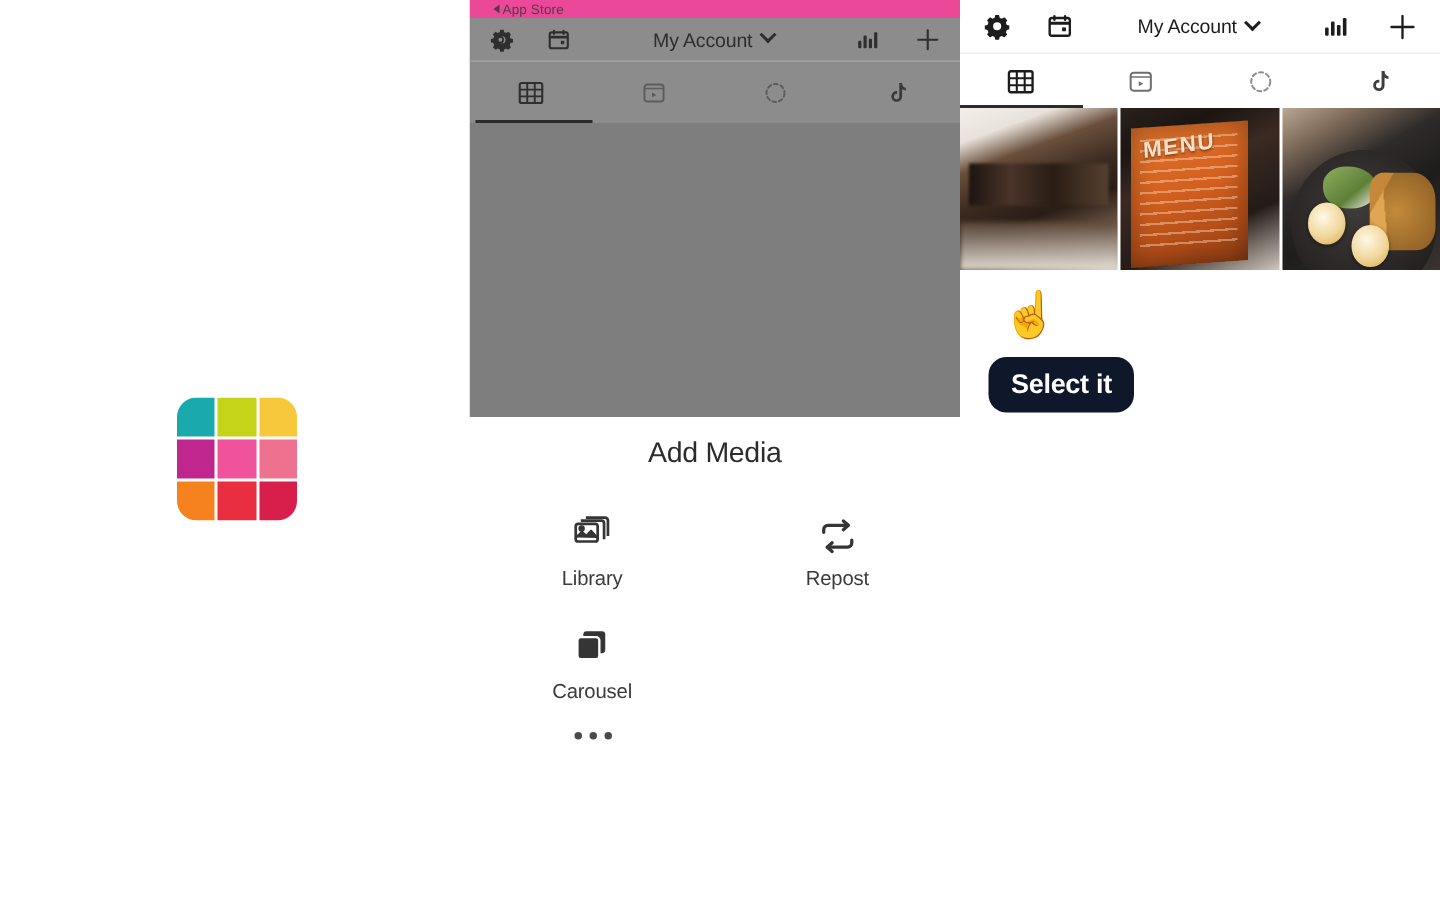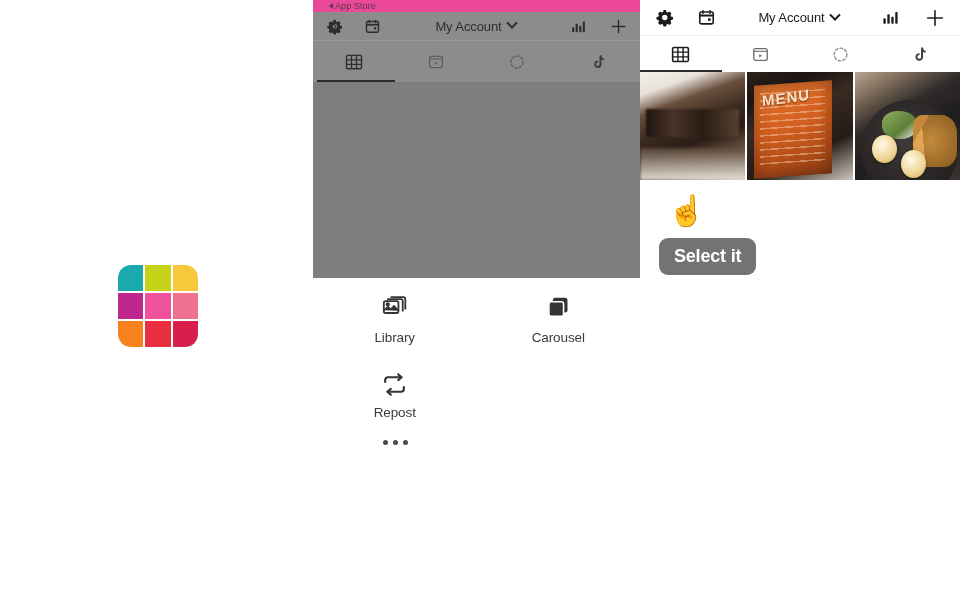--- a/index.html
+++ b/index.html
@@ -291,55 +291,56 @@
         <svg width="18" height="18" viewBox="0 0 24 24" fill="currentColor">
           <path d="M15.2 3h-2.5v12.1a2.35 2.35 0 11-1.9-2.3v-2.5a4.8 4.8 0 104.4 4.78V8.5c.9.75 2.05 1.2 3.3 1.25V7.3c-1.8-.1-3.2-1.6-3.3-4.3z"></path>
         </svg>
       </span>
       <span class="tab-underline" style="left:4px;width:78px;"></span>
     </div>
 
     <div class="mid-body"></div>
 
     <div class="mid-sheet">
+      <div class="sheet-title">Add Media</div>
       <div class="sheet-grid">
 
         <div class="sheet-item">
           <span class="ic">
             <svg width="27" height="27" viewBox="0 0 24 24" fill="none" stroke="#353535" stroke-width="1.6">
               <rect x="2.5" y="5.5" width="13" height="10.5" rx="1.5"></rect>
               <path d="M5.5 3.6h12.2a1.6 1.6 0 011.6 1.6v9.4"></path>
               <path d="M8.5 1.8h11.4a1.7 1.7 0 011.7 1.7v9.3"></path>
               <path d="M2.6 13.6l3.6-3.4 2.6 2.4 2.8-3 3.9 4.3" fill="#353535" stroke="#353535" stroke-width="1.3" stroke-linejoin="round"></path>
               <circle cx="6" cy="8.3" r="1.1" fill="#353535"></circle>
             </svg>
           </span>
           <span class="lbl">Library</span>
         </div>
 
         <div class="sheet-item">
           <span class="ic">
-            <svg width="27" height="27" viewBox="0 0 24 24" fill="none">
-              <rect x="7" y="2.5" width="13" height="13" rx="2" fill="#353535"></rect>
-              <rect x="3.5" y="6" width="13" height="13" rx="2" fill="#353535" stroke="#ffffff" stroke-width="1.4"></rect>
-            </svg>
-          </span>
-          <span class="lbl">Carousel</span>
-        </div>
-
-        <div class="sheet-item">
-          <span class="ic">
             <svg width="27" height="25" viewBox="0 0 26 22" fill="none" stroke="#353535" stroke-width="2.1" stroke-linecap="round" stroke-linejoin="round">
               <path d="M4 8.5V6.6A2.6 2.6 0 016.6 4h13"></path>
               <path d="M16.6 1.2L19.8 4l-3.2 2.8"></path>
               <path d="M22 13.5v1.9a2.6 2.6 0 01-2.6 2.6h-13"></path>
               <path d="M9.4 20.8L6.2 18l3.2-2.8"></path>
             </svg>
           </span>
           <span class="lbl">Repost</span>
+        </div>
+
+        <div class="sheet-item">
+          <span class="ic">
+            <svg width="27" height="27" viewBox="0 0 24 24" fill="none">
+              <rect x="7" y="2.5" width="13" height="13" rx="2" fill="#353535"></rect>
+              <rect x="3.5" y="6" width="13" height="13" rx="2" fill="#353535" stroke="#ffffff" stroke-width="1.4"></rect>
+            </svg>
+          </span>
+          <span class="lbl">Carousel</span>
         </div>
 
 
 
 
       </div>
 
       <div class="sheet-more">
         <span class="dots" style="margin-right:163px;">
           <i></i>
@@ -421,15 +422,15 @@
         <span class="plate"></span>
         <span class="greens"></span>
         <span class="potatoes"></span>
         <span class="egg1"></span>
         <span class="egg2"></span>
       </div>
     </div>
   </div>
 
   <div class="hand" style="color:#f2c14e;">☝</div>
-  <div class="tooltip" style="background: #737373; color: rgb(255, 255, 255);">Select it</div>
+  <div class="tooltip" style="background: #0f172a; color: rgb(255, 255, 255); border-radius: 12px;">Select it</div>
 
 </div>
 
 </body></html>

